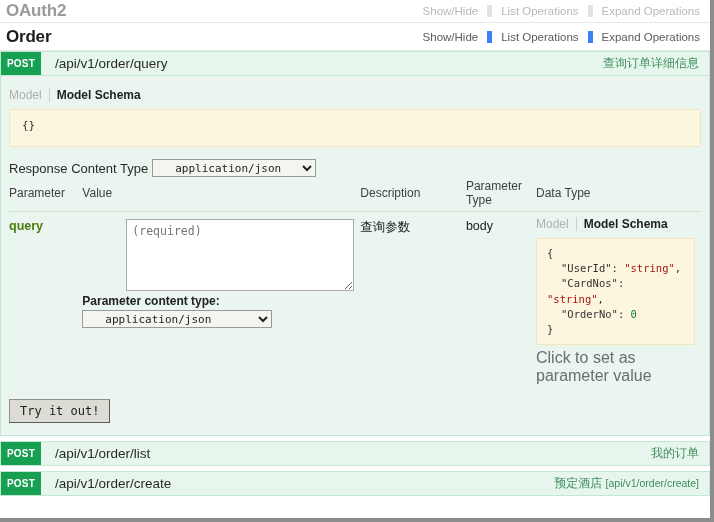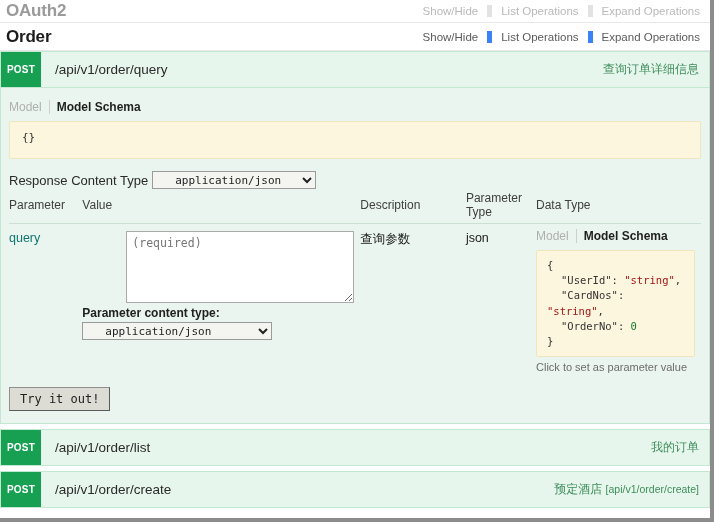--- a/index.html
+++ b/index.html
@@ -58,21 +58,21 @@
   .ops-links .op-link + .op-link { border-left: 5px solid #3b82f6; }
   .ops-links.muted .op-link { color: #b9b9b9; }
   .ops-links.muted .op-link + .op-link { border-left-color: #e2e2e2; }
   .ops-links.dark .op-link { color: #5b5b5b; }
   .ops-links .op-link:last-child { padding-right: 0; }
 
   
   .op-row {
     display: flex;
     align-items: center;
-    height: 37px;
+    height: 25px;
     background: #e7f6ec;
     border: 1px solid #c3e8d1;
     box-sizing: border-box;
   }
   .op-method {
     width: 40px;
     min-width: 40px;
     height: 100%;
     background: #17a052;
     color: #ffffff;
@@ -183,21 +183,21 @@
     color: #404040;
     font-size: 12px;
     padding: 0 0 4px 0;
     border-bottom: 1px solid #cbdfd2;
   }
   table.params-table td {
     vertical-align: top;
     padding: 7px 6px 0 0;
     font-size: 12.5px;
   }
-  td.col-param { width: 82px; font-weight: normal; color: #0f766e; }
+  td.col-param { width: 82px; font-weight: bold; color: #4d7c0f; }
   td.col-value { width: 236px; }
   td.col-desc  { width: 138px; color: #222222; }
   td.col-ptype { width: 76px; color: #222222; }
   th.col-param { width: 82px; padding-left: 8px; }
   th.col-value { width: 236px; }
   th.col-desc  { width: 138px; }
   th.col-ptype { width: 76px; }
 
   textarea.param-input {
     width: 228px;
@@ -235,21 +235,21 @@
     line-height: 1.45;
     color: #333333;
     border-radius: 2px;
   }
   .schema-box .key { color: #333333; }
   .schema-box .str { color: #a31515; }
   .schema-box .num { color: #0e7d2e; }
   .schema-box .ind { padding-left: 14px; display: inline-block; }
   .hint {
     margin-top: 4px;
-    font-size: 11px;
+    font-size: 16px;
     color: #6d6d6d;
   }
 
   .try-btn {
     margin-top: 14px;
     font-family: "DejaVu Sans Mono", "Liberation Mono", monospace;
     font-size: 12px;
     color: #222222;
     background: #dcdcd4;
     border: 1px solid #8f8f8f;
@@ -325,21 +325,21 @@
           <td class="col-value">
             <textarea class="param-input" placeholder="(required)" style=""></textarea>
             <div class="param-ct-label">Parameter content type:</div>
             <select class="sw-select param-ct-select">
               <option>application/json</option>
             </select>
           </td>
 
           <td class="col-desc">查询参数</td>
 
-          <td class="col-ptype">json</td>
+          <td class="col-ptype">body</td>
 
           <td class="col-dtype">
             <div class="model-tabs" style="margin-top:-2px;">
               <a href="#" class="tab">Model</a>
               <a href="#" class="tab active">Model Schema</a>
             </div>
             <div class="schema-box">
               <div>
                 <span class="key">{</span>
               </div>

